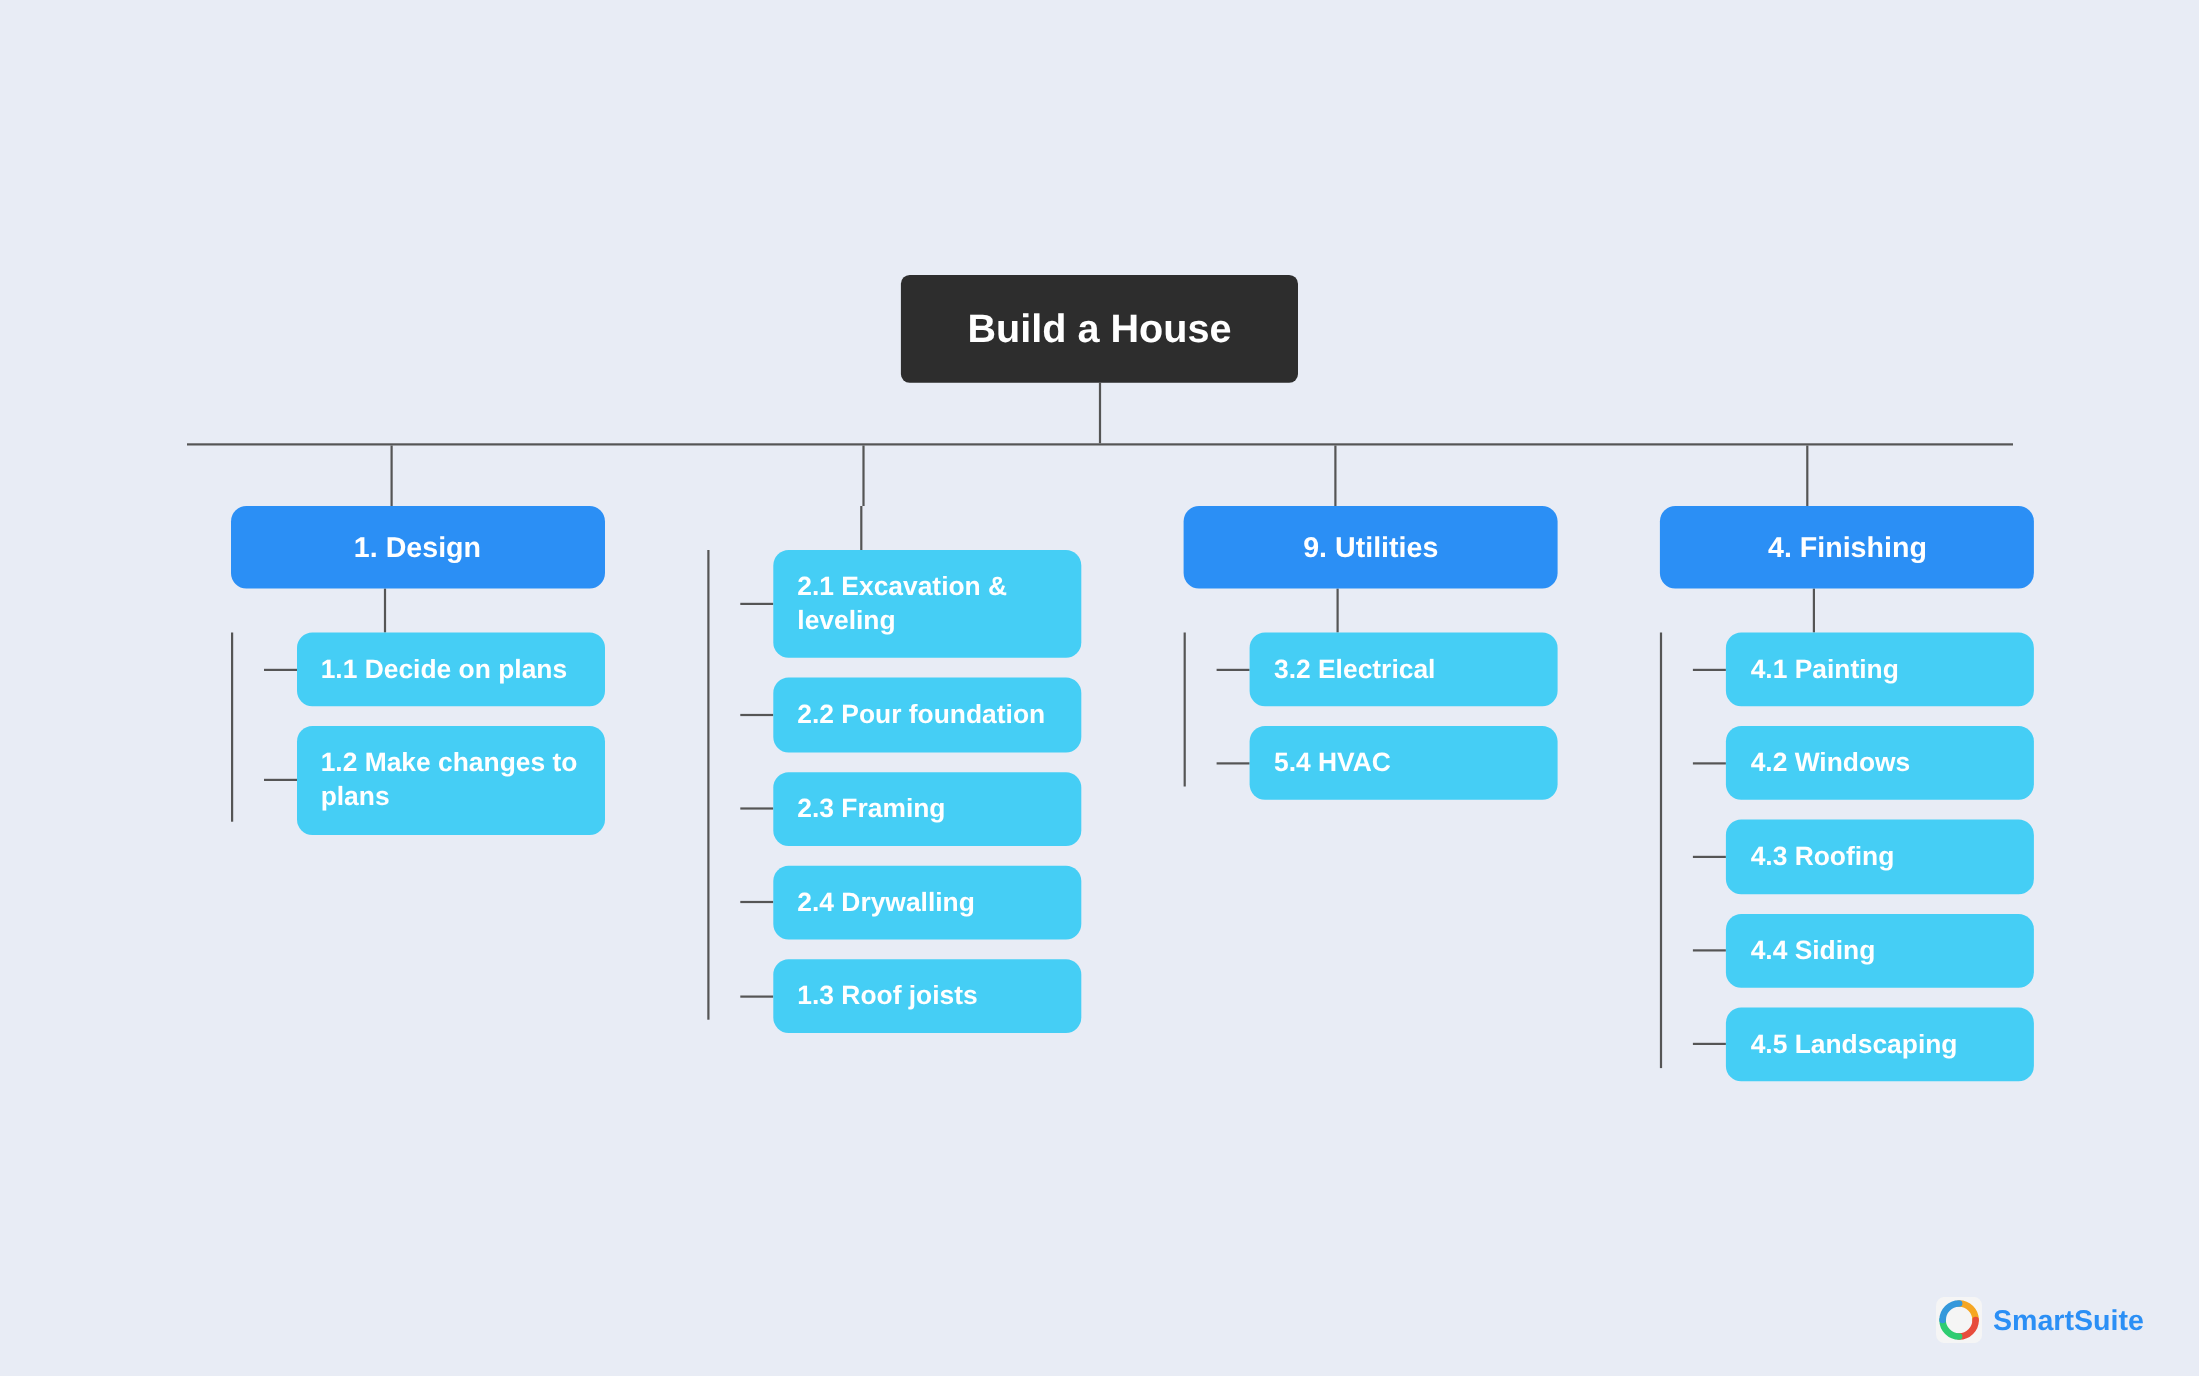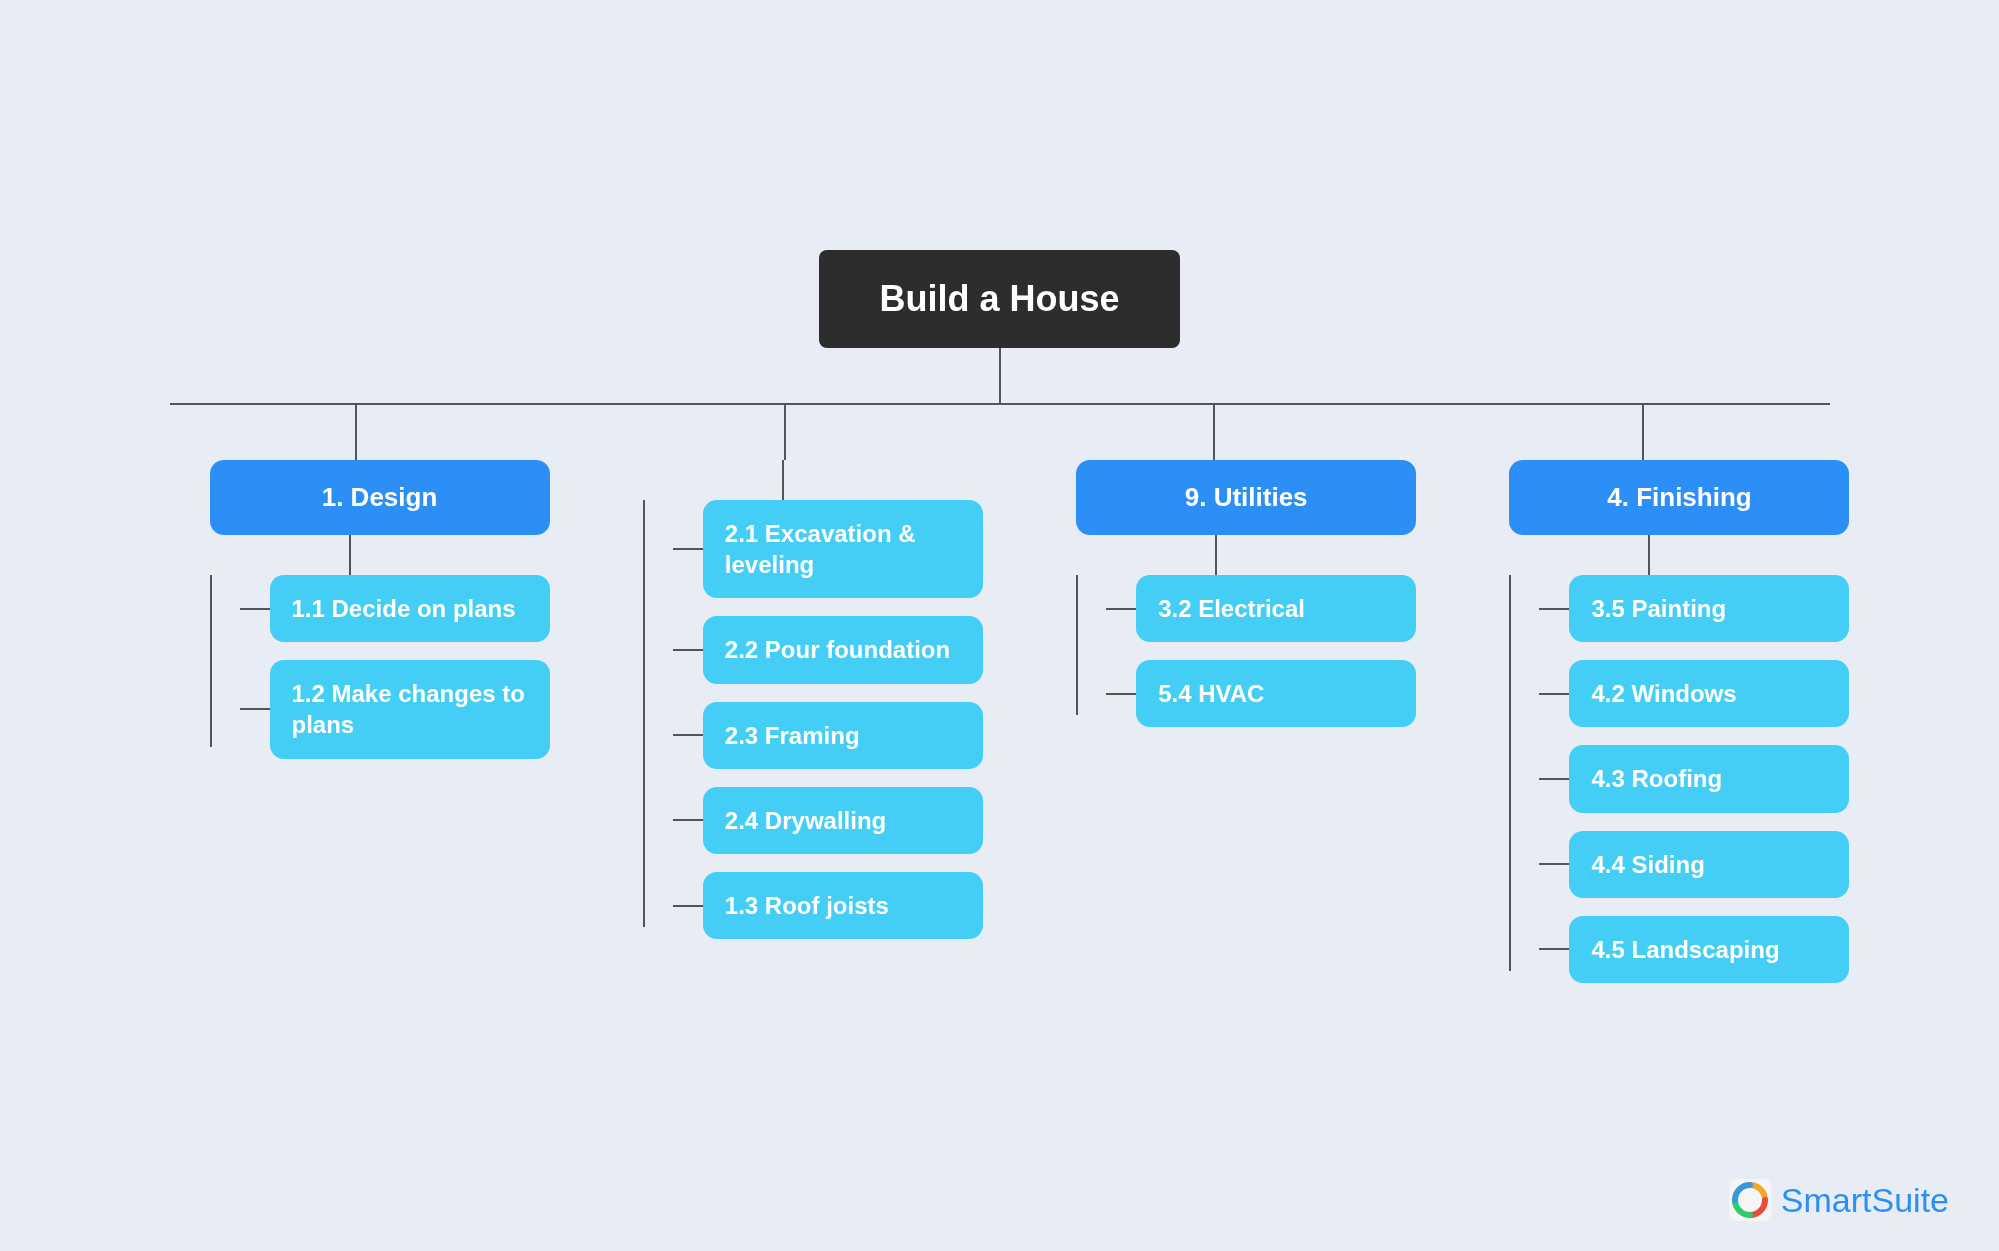--- a/index.html
+++ b/index.html
@@ -135,22 +135,22 @@
       align-items: center;
       gap: 10px;
     }
 
     .ss-icon {
       width: 42px;
       height: 42px;
     }
 
     .ss-label {
-      font-size: 34px;
-      font-weight: 400;
+      font-size: 26px;
+      font-weight: 700;
       color: #2d2d2d;
     }
 
     .ss-label span {
       color: #2b8ff5;
     }
   </style>
 </head>
 <body>
 
@@ -253,21 +253,21 @@
 
     <div class="column">
       <div class="category-node">
         <span>4. Finishing</span>
       </div>
       <div class="category-connector"></div>
       <div class="children-list">
         <div class="child-item">
           <div class="child-connector"></div>
           <div class="child-node">
-            <span>3.5 Painting</span>
+            <span>4.1 Painting</span>
           </div>
         </div>
         <div class="child-item">
           <div class="child-connector"></div>
           <div class="child-node">
             <span>4.2 Windows</span>
           </div>
         </div>
         <div class="child-item">
           <div class="child-connector"></div>

